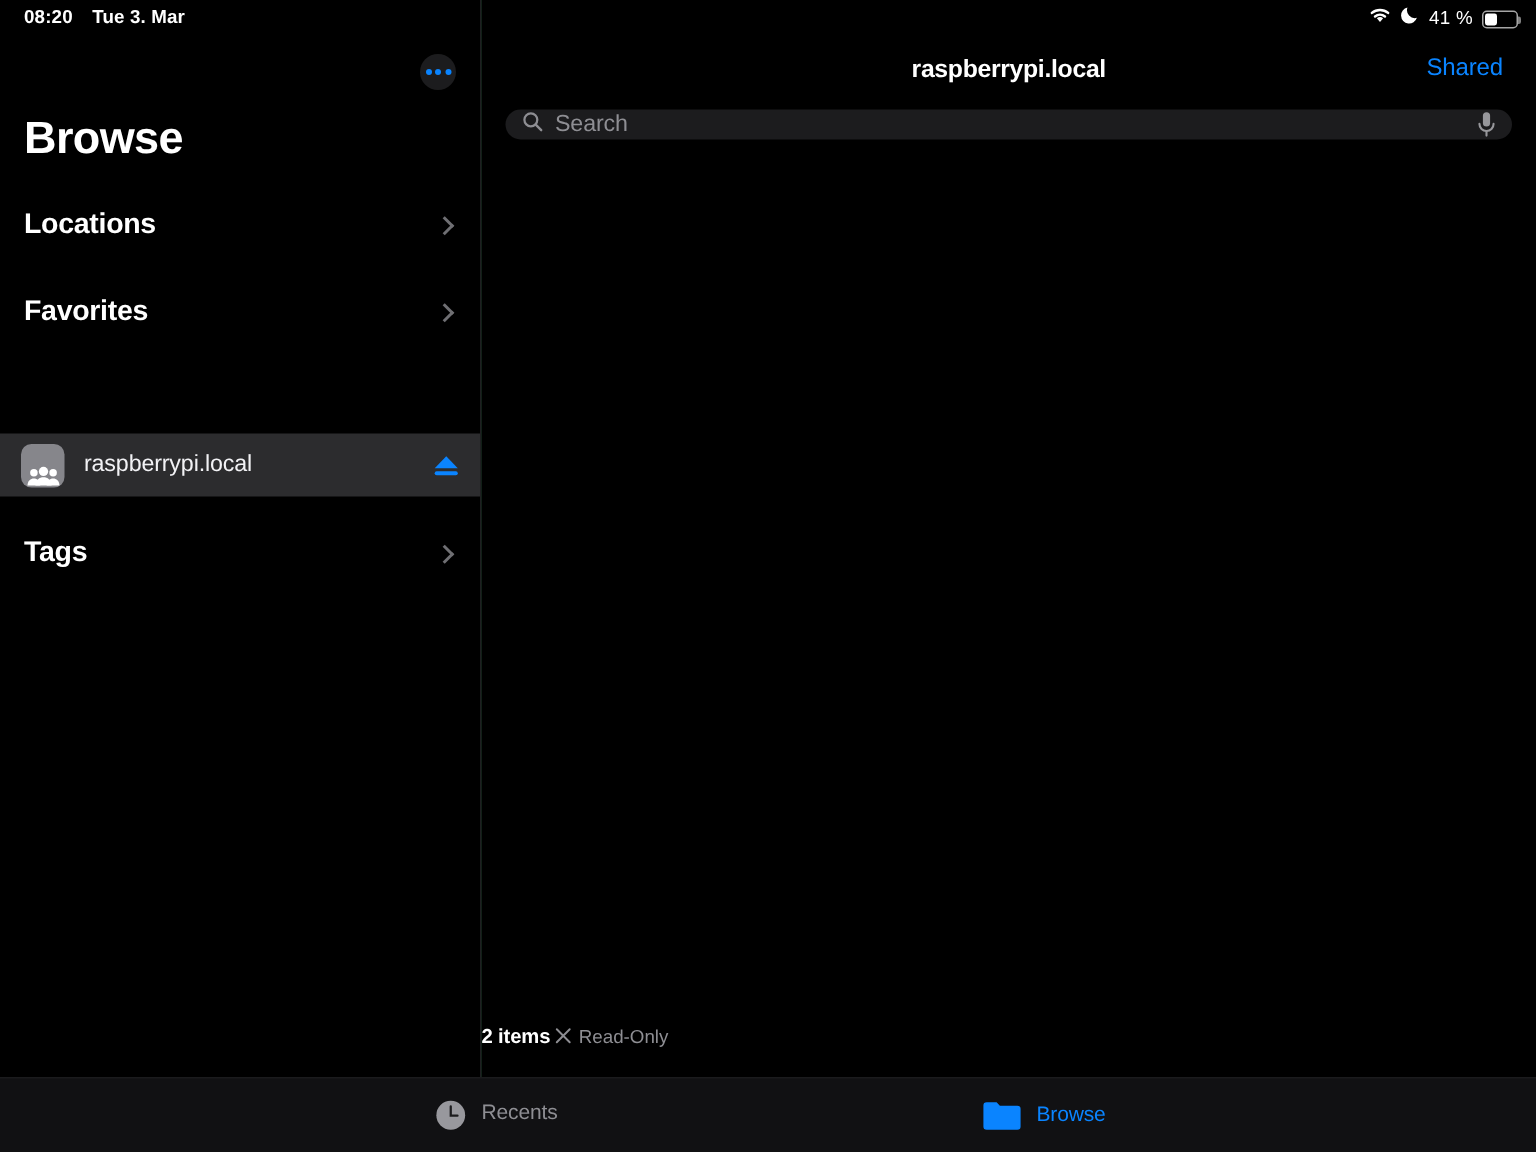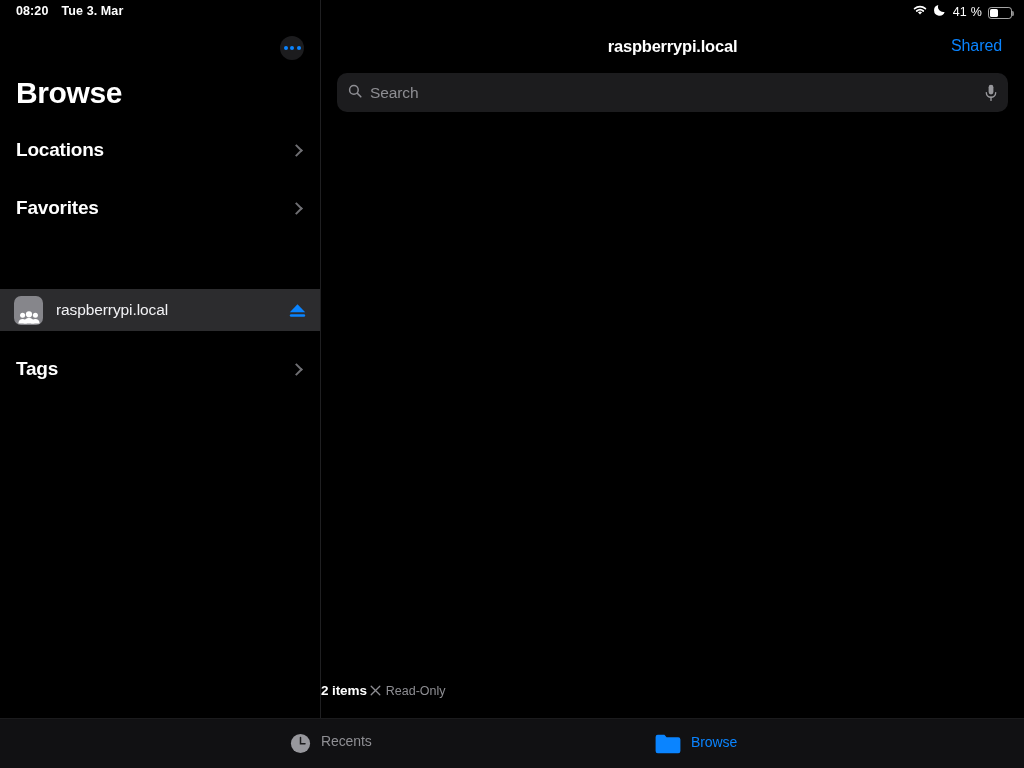--- a/index.html
+++ b/index.html
@@ -96,21 +96,21 @@
     position:absolute; top:28px; left:0; width:703px; height:36px;
     display:flex; align-items:center; justify-content:center;
   }
   .nav-title { font-size:16.5px; font-weight:700; color:#fff; letter-spacing:-0.2px; }
   .nav-select {
     position:absolute; right:22px; top:50%; transform:translateY(-50%);
     font-size:16px; color:#0a84ff; letter-spacing:-0.1px;
   }
 
   .searchbar {
-    position:absolute; top:73px; left:16px; width:671px; height:39px;
+    position:absolute; top:73px; left:16px; width:671px; height:20px;
     background:#1c1c1e; border-radius:10px;
     display:flex; align-items:center; padding:0 10px 0 11px;
   }
   .search-ph { margin-left:8px; font-size:15.5px; color:#8e8e93; letter-spacing:-0.1px; flex:1; }
   .mic { width:14px; height:18px; display:block; opacity:0.72; }
 
   .file-row {
     position:absolute; top:132px; left:0; width:703px; height:46px;
     display:flex; align-items:center; padding:0 18px 0 17px;
   }

